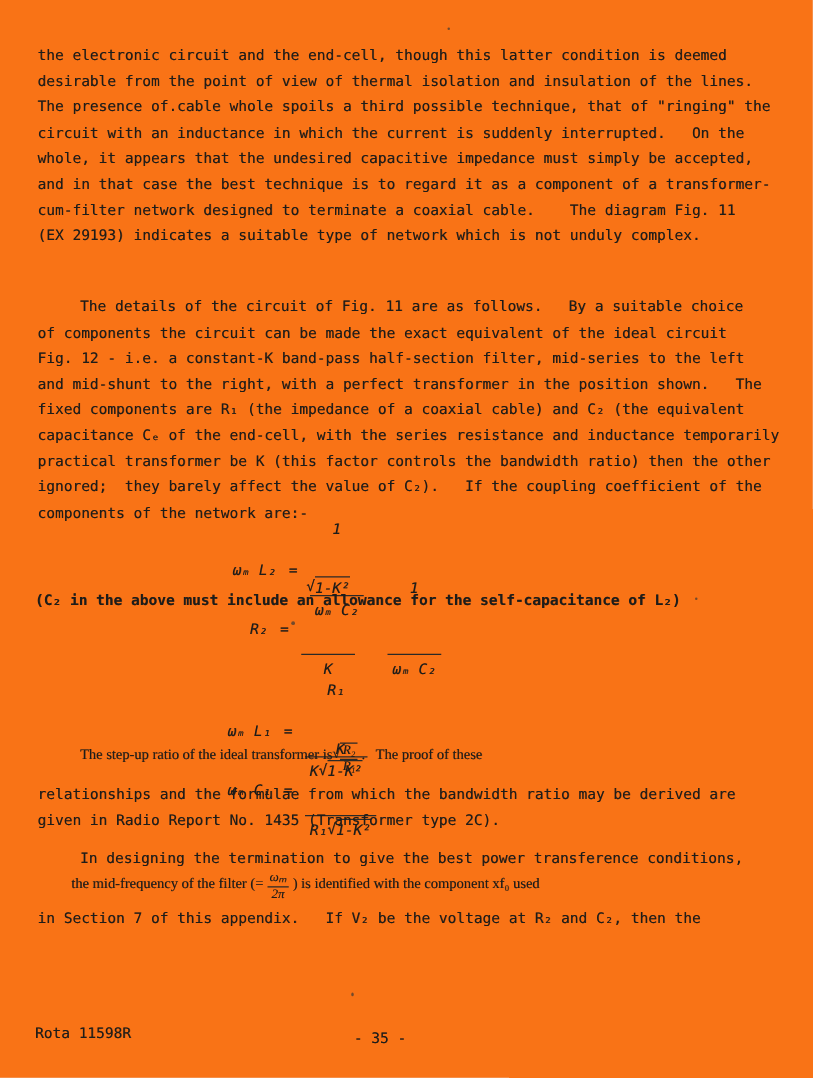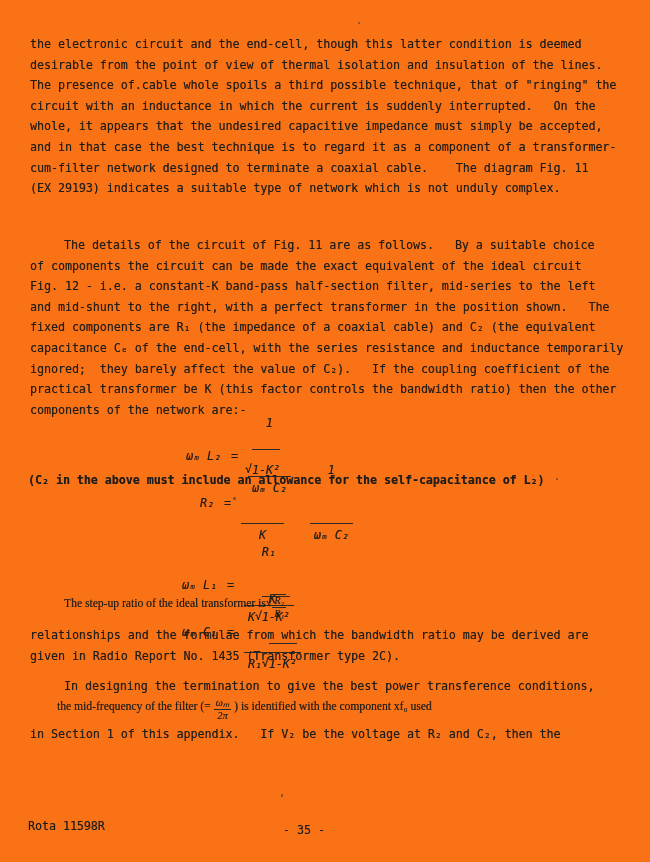--- a/index.html
+++ b/index.html
@@ -26,21 +26,21 @@
   .formula {
     position:absolute;
     display:flex; align-items:center;
     font-style:italic;
     white-space:pre;
   }
   .formula .eq { margin:0 10px; }
   .frac { display:inline-block; text-align:center; vertical-align:middle; }
   .frac .num { display:block; padding:0 4px 1px 4px; }
   .frac .den { display:block; border-top:1.4px solid #2a2927; padding:1px 4px 0 4px; }
-  .rad { border-top:1.4px solid #2a2927; padding-top:13px; }
+  .rad { border-top:1.4px solid #2a2927; padding-top:1px; }
   .sqrtsym { display:inline-block; transform:translateY(-1px); }
   .gap { display:inline-block; width:26px; }
 
   
   .iline { white-space:pre; display:flex; align-items:flex-start;font-family:Liberation Serif, serif; }
   .ifrac { display:inline-block; text-align:center; vertical-align:middle;
            font-size:10.4px; line-height:12px; font-style:italic; }
   .ifrac .num { display:block; padding:0 2px; }
   .ifrac .den { display:block; border-top:1.2px solid #2a2927; padding:0 2px; }
   .ifrac .num.bar { border-bottom:1.2px solid #2a2927; }
@@ -67,22 +67,22 @@
     <div class="tline">(EX 29193) indicates a suitable type of network which is not unduly complex.</div>
   </div>
 
   <div class="block" style="top:197px;margin-top:38px;">
     <div class="tline indent">The details of the circuit of Fig. 11 are as follows.   By a suitable choice</div>
     <div class="tline">of components the circuit can be made the exact equivalent of the ideal circuit</div>
     <div class="tline">Fig. 12 - i.e. a constant-K band-pass half-section filter, mid-series to the left</div>
     <div class="tline">and mid-shunt to the right, with a perfect transformer in the position shown.   The</div>
     <div class="tline">fixed components are R₁ (the impedance of a coaxial cable) and C₂ (the equivalent</div>
     <div class="tline">capacitance Cₑ of the end-cell, with the series resistance and inductance temporarily</div>
+    <div class="tline">practical transformer be K (this factor controls the bandwidth ratio) then the other</div>
     <div class="tline">ignored;  they barely affect the value of C₂).   If the coupling coefficient of the</div>
-    <div class="tline">practical transformer be K (this factor controls the bandwidth ratio) then the other</div>
     <div class="tline">components of the network are:-</div>
   </div>
 
   <div class="formula" style="left:186px; top:372px;">
     <span>ωₘ L₂</span>
     <span class="eq">=</span>
     <span class="frac">
       <span class="num">1</span>
       <span class="den">ωₘ C₂</span>
     </span>
@@ -117,32 +117,32 @@
     <span>ωₘ C₁</span>
     <span class="eq">=</span>
     <span class="frac">
       <span class="num">K</span>
       <span class="den"><span>R₁</span><span class="sqrtsym">√</span><span class="rad">1-K²</span></span>
     </span>
   </div>
 
   <div class="block" style="top:594px;">
     <div class="iline">
-      <span style="padding-left:34px;">The step-up ratio of the ideal transformer is</span><span class="sqrtsym" style="font-style:italic;">√</span><span class="ifrac"><span class="num bar rad">R₂</span><span class="den nobar">R₁</span></span>
+      <span style="padding-left:34px;">The step-up ratio of the ideal transformer is</span><span class="sqrtsym" style="font-style:italic;">√</span><span class="ifrac"><span class="num bar rad">R₂</span><span class="den nobar">R₁</span></span><span> .   The proof of these</span>
     </div>
     <div class="tline" style="margin-top:5px;">relationships and the formulae from which the bandwidth ratio may be derived are</div>
     <div class="tline">given in Radio Report No. 1435 (Transformer type 2C).</div>
   </div>
 
   <div class="block" style="top:676px;">
     <div class="tline indent">In designing the termination to give the best power transference conditions,</div>
     <div class="iline" style="height:27px;margin-left:27px;">
       <span>the mid-frequency of the filter (= </span><span class="ifrac"><span class="num">ωₘ</span><span class="den">2π</span></span><span> ) is identified with the component xf₀ used</span>
     </div>
-    <div class="tline">in Section 1 of this appendix.   If V₂ be the voltage at R₂ and C₂, then the</div>
+    <div class="tline">in Section 7 of this appendix.   If V₂ be the voltage at R₂ and C₂, then the</div>
   </div>
 
   <div class="footer-ref tline">Rota 11598R</div>
   <div class="page-num tline">- 35 -</div>
 
   <div class="speck" style="left:358px; top:22px; width:2px; height:2px;"></div>
   <div class="speck" style="left:233px; top:497px; width:3px; height:3px;"></div>
   <div class="speck" style="left:556px; top:478px; width:2px; height:2px;"></div>
   <div class="speck" style="left:281px; top:794px; width:2px; height:3px;"></div>
 

